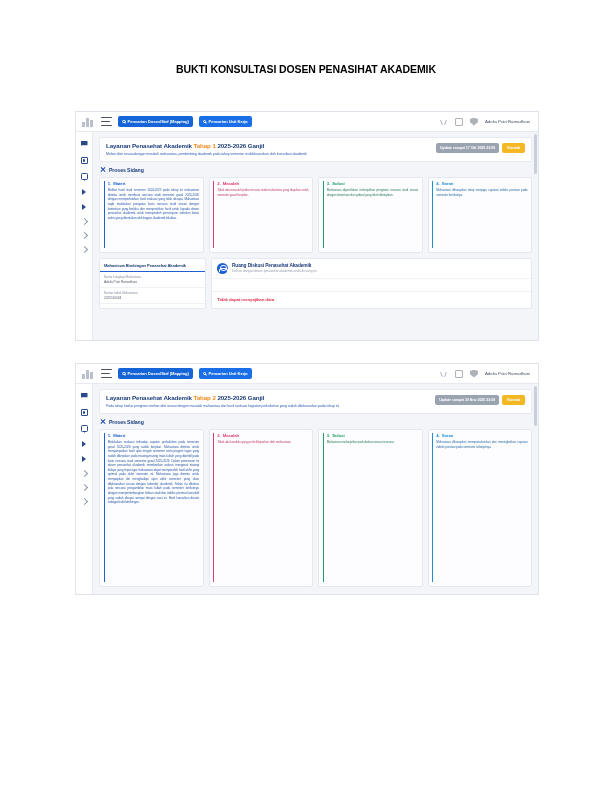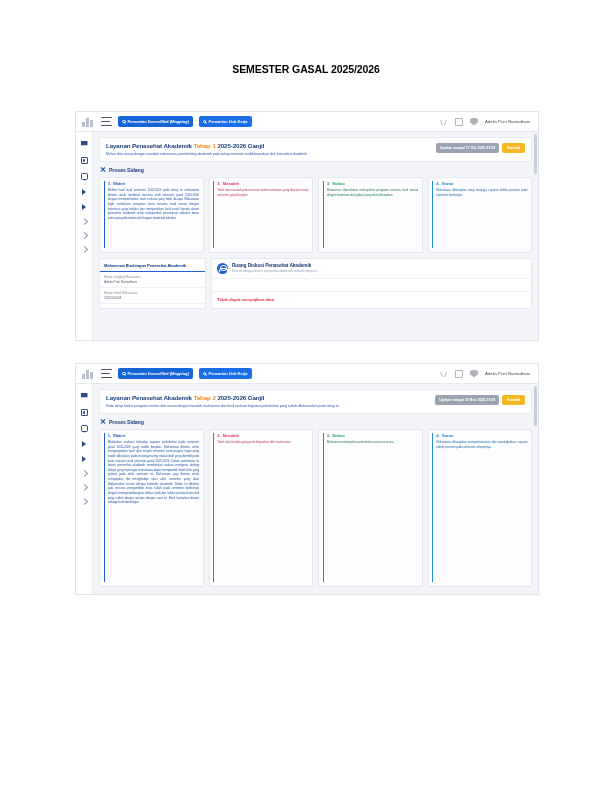--- a/index.html
+++ b/index.html
@@ -406,21 +406,21 @@
     right: 1px; top: 22px;
     width: 2.6px; height: 40px;
     background: #c9cfda;
     border-radius: 2px;
   }
 </style>
 </head>
 <body>
 
 <div class="doc-title">
-  <div>SEMESTER GASAL 2025/2026</div>
+  <div>BUKTI KONSULTASI DOSEN PENASIHAT AKADEMIK</div>
 </div>
 
 <div class="shot" id="shot-1">
 
   <div class="topbar">
     <div class="logo-mark">
         <i></i>
         <i></i>
         <i></i>
       </div>

